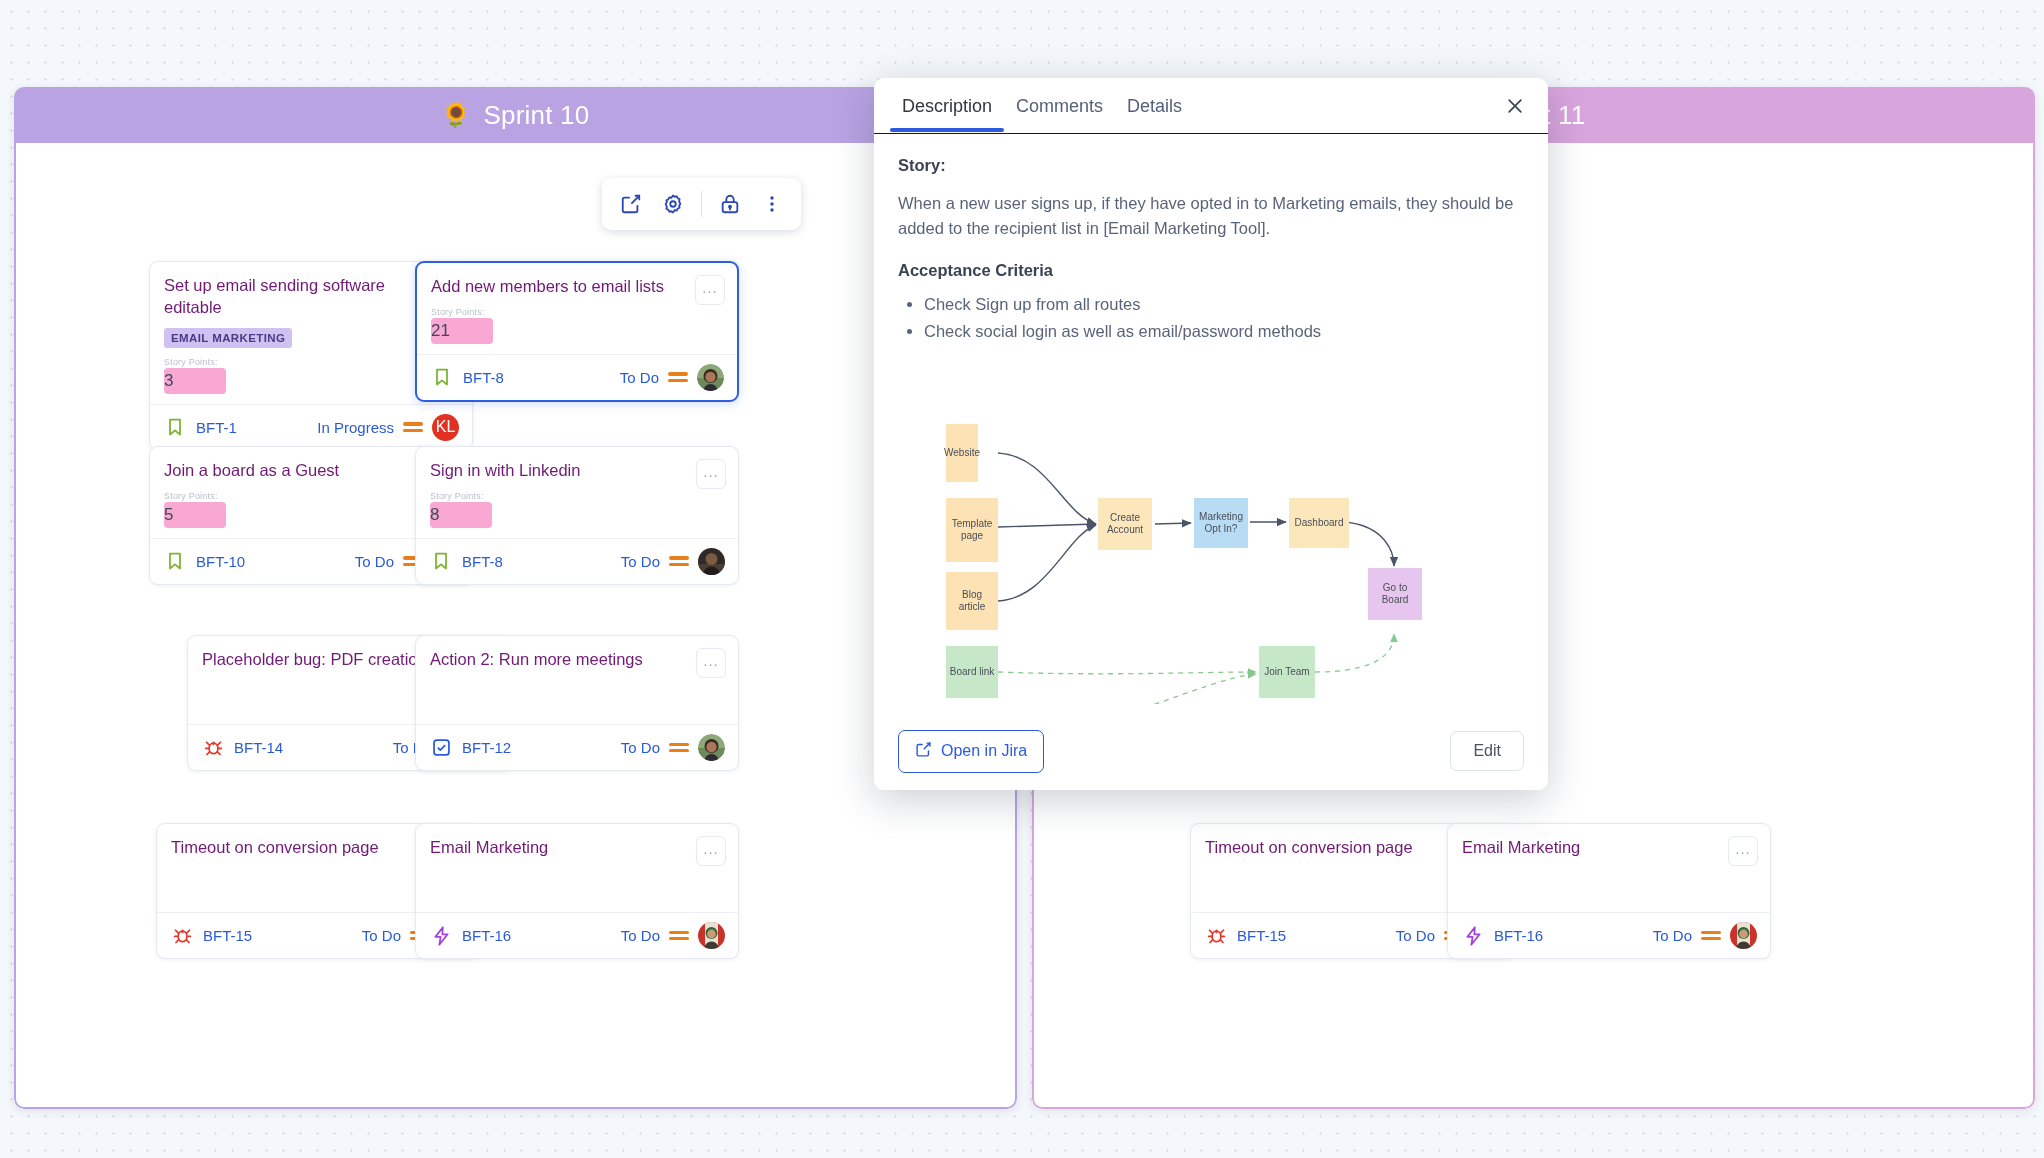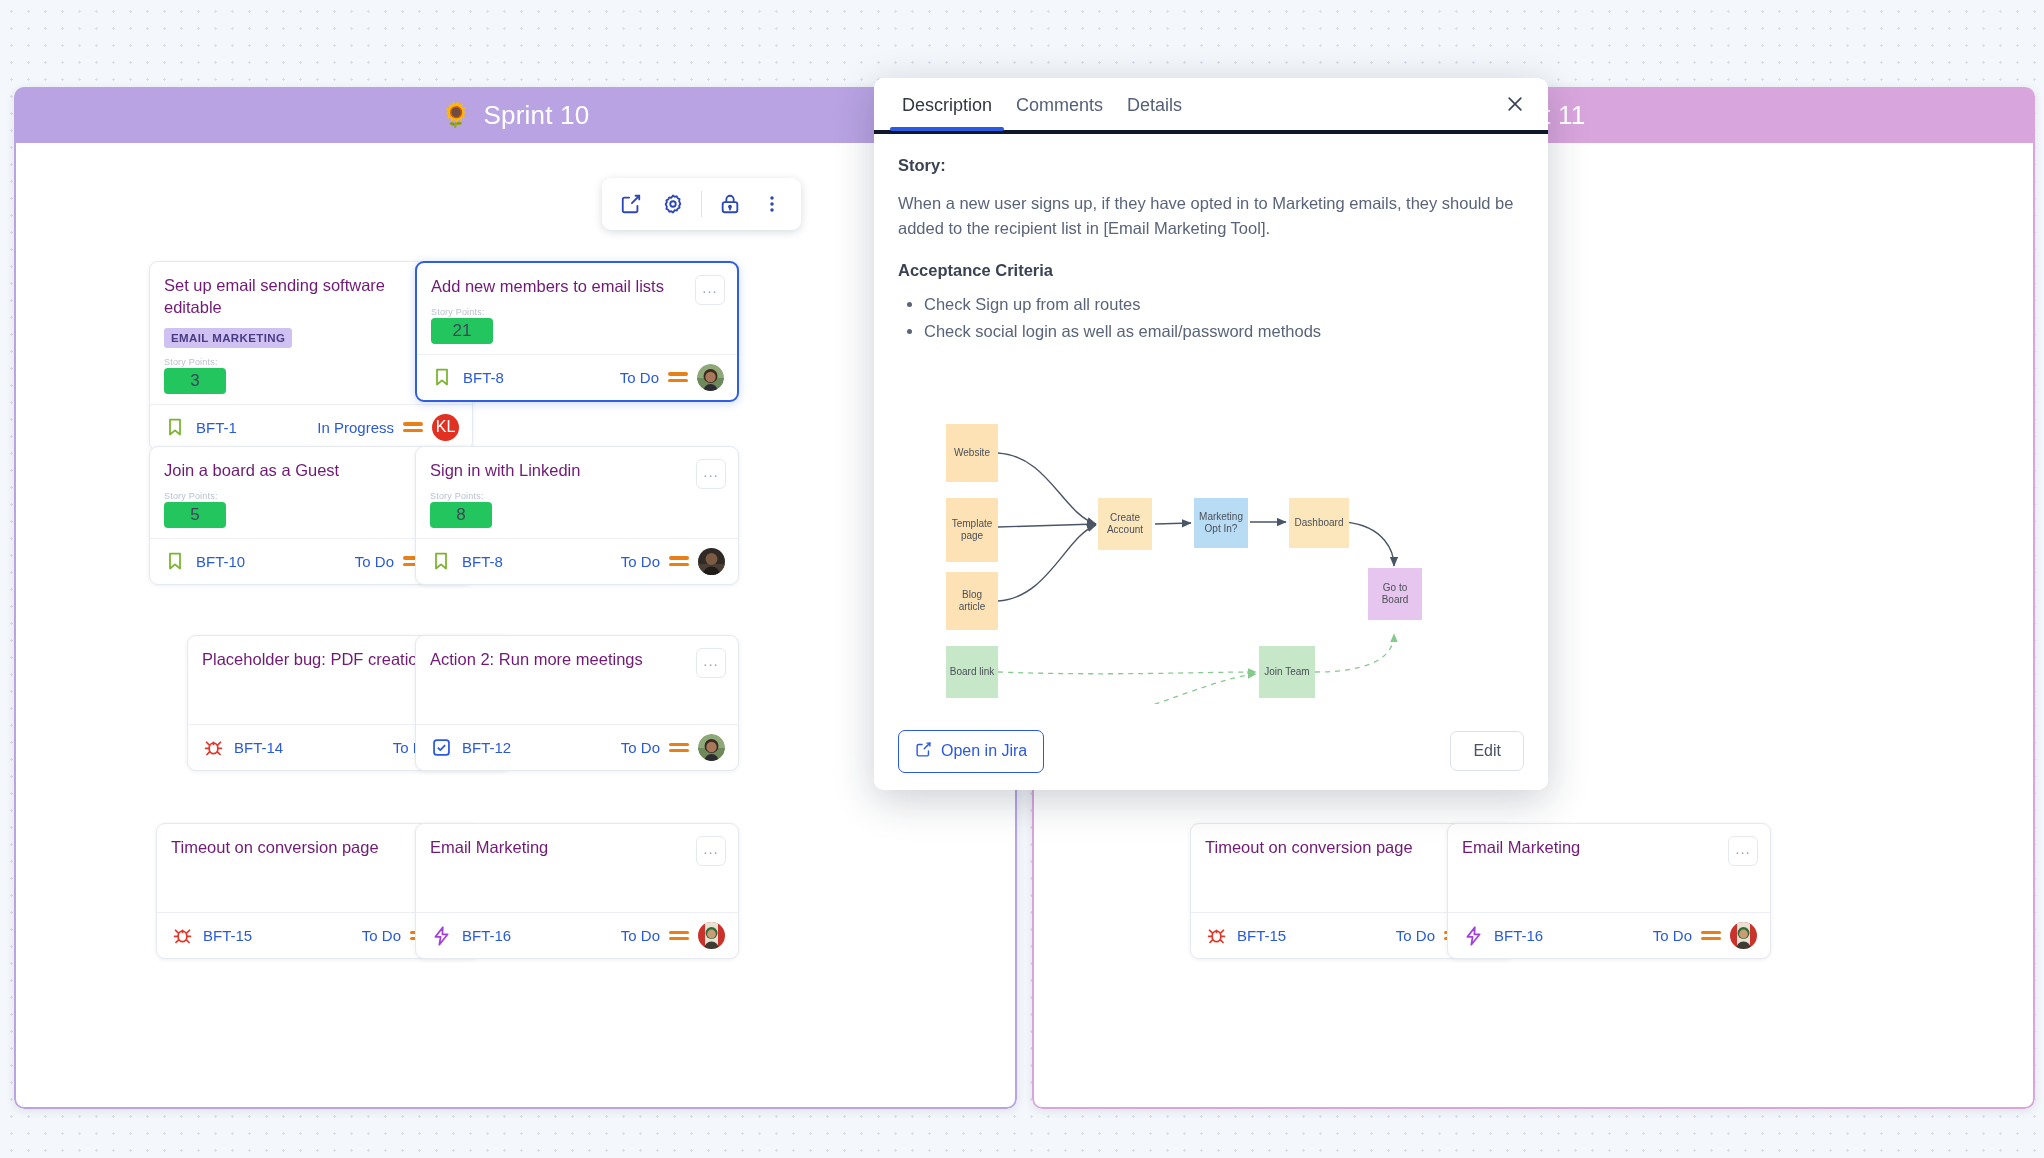--- a/index.html
+++ b/index.html
@@ -52,22 +52,22 @@
   .card-dots { position: absolute; right: 12px; top: 12px; width: 30px; height: 30px;
     border: 1px solid #e6e9f0; border-radius: 6px; background: #fff;
     display: flex; align-items: center; justify-content: center;
     color: #9aa3b4; font-size: 15px; letter-spacing: 1px; cursor: pointer;
     padding-bottom: 6px; }
   .card-label { display: inline-block; margin-top: 9px; background: #cfc2f2;
     color: #4a3a85; font-size: 11.5px; font-weight: bold; letter-spacing: .4px;
     padding: 4px 7px; border-radius: 3px; }
   .sp-wrap { margin-top: 9px; }
   .sp-cap { font-size: 9px; color: #b9c0cd; letter-spacing: .2px; }
-  .sp-box { margin-top: 1px; width: 62px; background: #22c55e; border-radius: 4px;
-    padding: 3px 0; text-align: center; font-size: 17px; color: #3f4858; }
+  .sp-box { margin-top: 1px; width: 62px; background: #f9a8d4; border-radius: 4px;
+    padding: 3px 0; text-align: left; font-size: 17px; color: #3f4858; }
   .card-foot { border-top: 1px solid #edeff4; height: 46px; display: flex;
     align-items: center; padding: 0 13px; gap: 9px; }
   .key { color: #2a5bd7; font-size: 15px; }
   .status { margin-left: auto; color: #2a5bd7; font-size: 15px; }
   .prio { display: flex; flex-direction: column; gap: 3px; }
   .prio i { display: block; width: 20px; height: 3.4px; background: #e8801a;
     border-radius: 2px; }
   .avatar { width: 27px; height: 27px; border-radius: 50%; overflow: hidden;
     flex: 0 0 auto; }
   .avatar.ini { background: #e03123; color: #ffffff; font-size: 16px; font-weight: normal;
@@ -75,21 +75,21 @@
   .avatar.blank { background: #e8eaef; border-radius: 5px; }
   .avatar svg { display: block; }
   .type-icon { width: 24px; height: 24px; display: flex; align-items: center;
     justify-content: center; flex: 0 0 auto; }
 
   
   #modal { position: absolute; left: 874px; top: 78px; width: 674px; height: 712px;
     background: #fff; border-radius: 10px; z-index: 100;
     box-shadow: 0 10px 40px rgba(25,35,60,.22); display: flex; flex-direction: column; }
   .m-tabs { display: flex; align-items: center; padding: 12px 16px;
-    border-bottom: 4px solid #0f172a; position: relative; height: 56px; }
+    border-bottom: 1px solid #0f172a; position: relative; height: 56px; }
   .m-tab { font-size: 18px; color: #55607a; padding: 16px 12px 14px 12px;
     cursor: pointer; position: relative; }
   .m-tab.active { color: #31373f; }
   .m-tab.active::after { content: ""; position: absolute; left: 0; right: 0;
     bottom: -1px; height: 4px; background: #2b59e0; border-radius: 2px; }
   .m-close { margin-left: auto; width: 34px; height: 34px; border-radius: 6px;
     display: flex; align-items: center; justify-content: center; cursor: pointer;
     color: #394252; }
   .m-body { flex: 1; overflow: hidden; padding: 22px 24px 0 24px; position: relative; }
   .m-h { font-size: 16.5px; font-weight: bold; color: #3a4254; }
@@ -624,21 +624,21 @@
           <path d="M100,69 C150,72 165,130 198,140" fill="none" stroke="#4a5568" stroke-width="1.4" marker-end="url(#ah)"></path>
           <path d="M100,143 L198,140" fill="none" stroke="#4a5568" stroke-width="1.4" marker-end="url(#ah)"></path>
           <path d="M100,217 C150,214 168,152 198,141" fill="none" stroke="#4a5568" stroke-width="1.4" marker-end="url(#ah)"></path>
           <path d="M257,140 L293,139" fill="none" stroke="#4a5568" stroke-width="1.4" marker-end="url(#ah)"></path>
           <path d="M352,138 L388,138" fill="none" stroke="#4a5568" stroke-width="1.4" marker-end="url(#ah)"></path>
           <path d="M447,138 C487,142 496,168 496,182" fill="none" stroke="#4a5568" stroke-width="1.4" marker-end="url(#ah)"></path>
           <path d="M100,288 C210,292 300,288 358,288" fill="none" stroke="#86c98c" stroke-width="1.3" stroke-dasharray="5 5" marker-end="url(#ahg)"></path>
           <path d="M100,352 C220,348 300,296 358,290" fill="none" stroke="#86c98c" stroke-width="1.3" stroke-dasharray="5 5" marker-end="url(#ahg)"></path>
           <path d="M417,288 C462,288 496,278 496,250" fill="none" stroke="#86c98c" stroke-width="1.3" stroke-dasharray="5 5" marker-end="url(#ahg)"></path>
         </svg>
-        <div class="node n-yellow" style="left:48px;top:40px;width:52px;height:58px;">Website</div>
+        <div class="node n-yellow" style="left:48px;top:40px;width:32px;height:58px;">Website</div>
         <div class="node n-yellow" style="left:48px;top:114px;width:52px;height:64px;">Template page</div>
         <div class="node n-yellow" style="left:48px;top:188px;width:52px;height:58px;">Blog article</div>
         <div class="node n-yellow2" style="left:200px;top:114px;width:54px;height:52px;">Create Account</div>
         <div class="node n-blue" style="left:296px;top:114px;width:54px;height:50px;">Marketing Opt In?</div>
         <div class="node n-yellow2" style="left:391px;top:114px;width:60px;height:50px;">Dashboard</div>
         <div class="node n-purple" style="left:470px;top:184px;width:54px;height:52px;">Go to Board</div>
         <div class="node n-green" style="left:48px;top:262px;width:52px;height:52px;">Board link</div>
 
         <div class="node n-green" style="left:361px;top:262px;width:56px;height:52px;">Join Team</div>
       </div>

